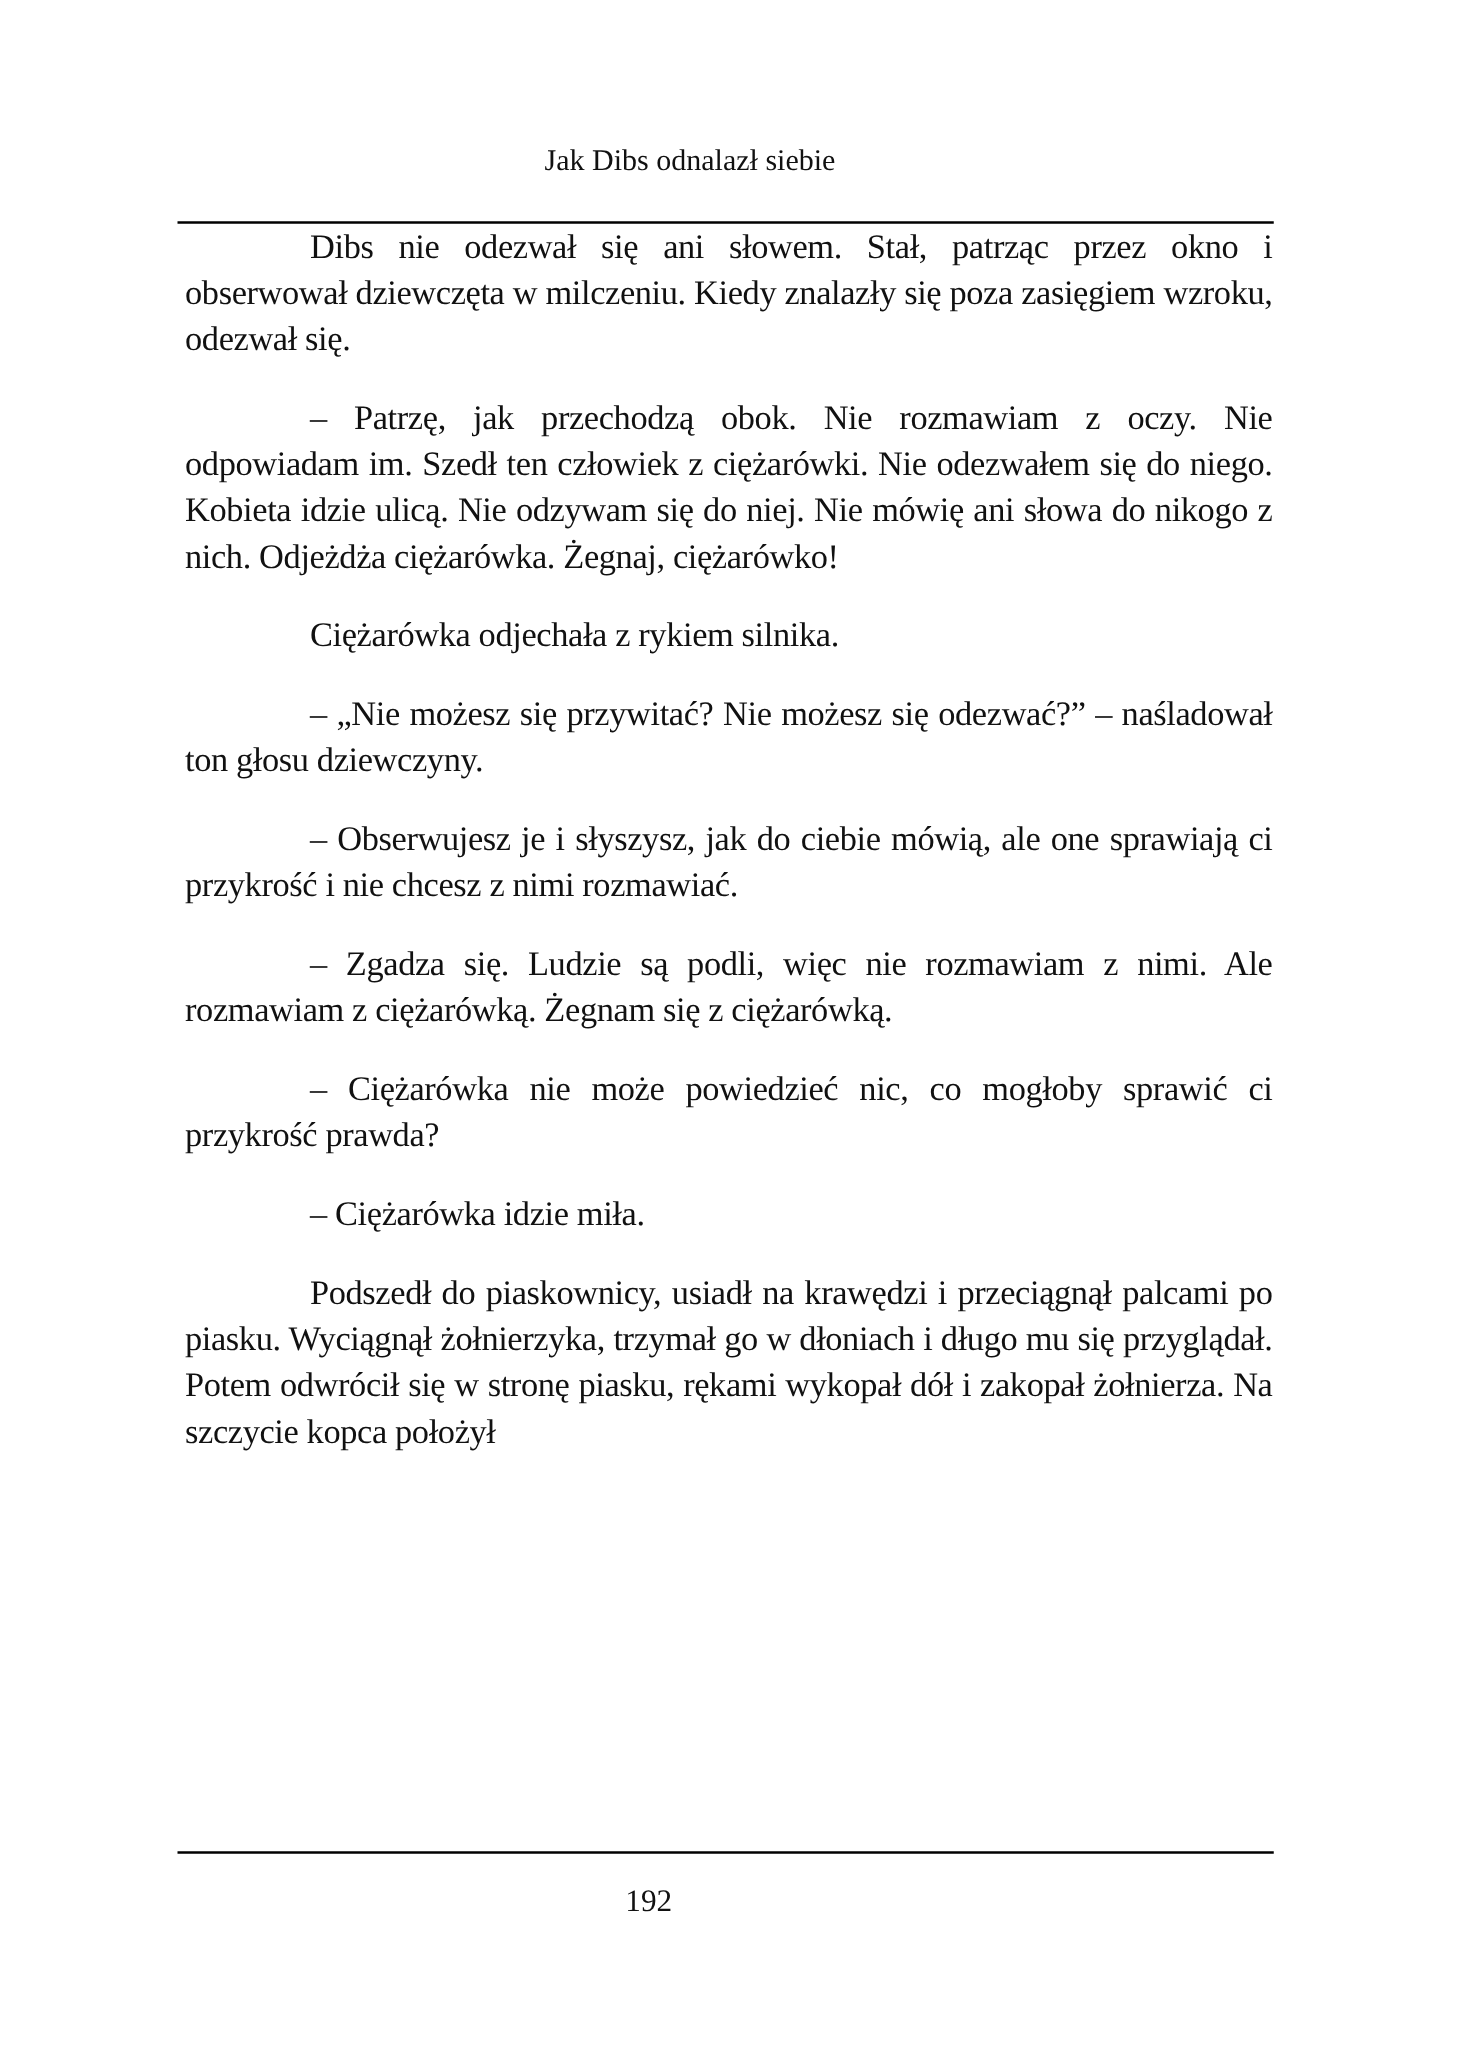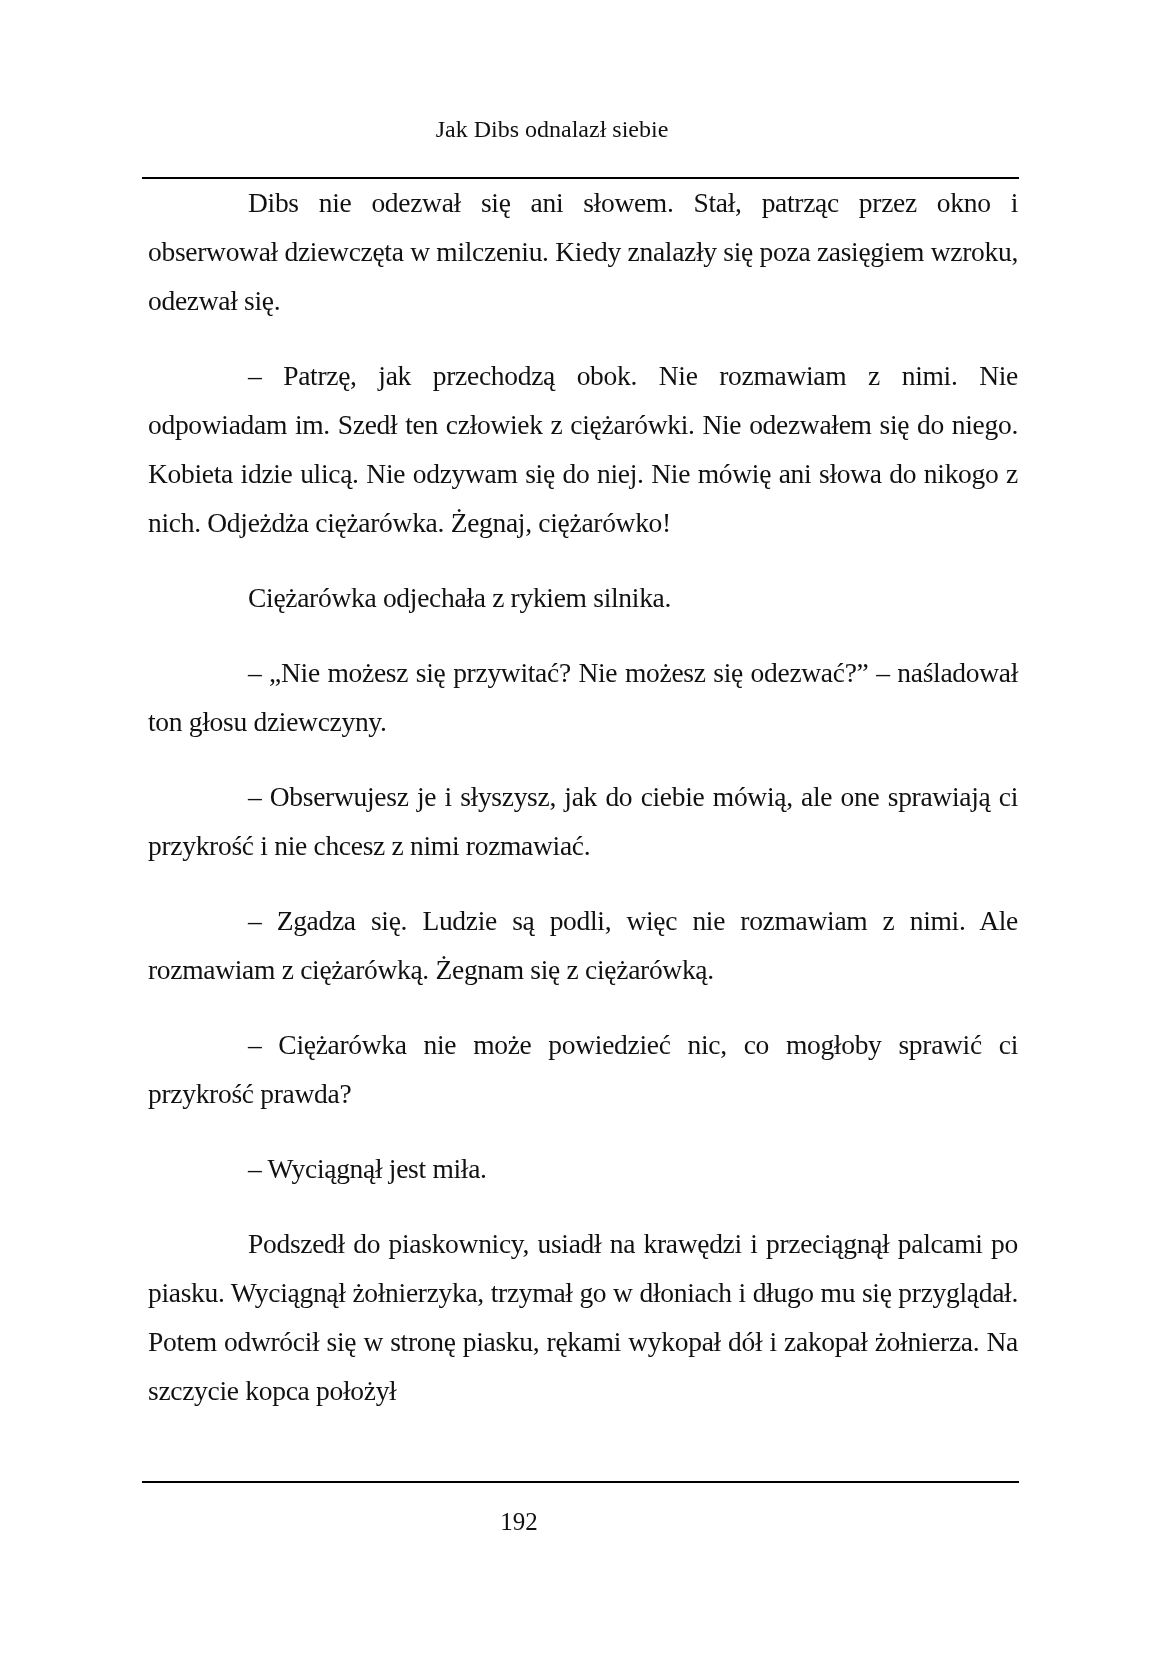--- a/index.html
+++ b/index.html
@@ -32,21 +32,21 @@
       background: #000000;
     }
     .rule-top { top: 177px; }
     .rule-bottom { top: 1481px; }
     .text-block {
       position: absolute;
       left: 148px;
       width: 870px;
       top: 178px;
       font-size: 27.5px;
-      line-height: 49px;
+      line-height: 37px;
       text-align: justify;
       letter-spacing: -0.3px;
     }
     .text-block p {
       margin: 0 0 26px 0;
       text-indent: 100px;
     }
     .page-number {
       position: absolute;
       left: 0;
@@ -57,24 +57,24 @@
     }
   </style>
 </head>
 <body>
 
 <div class="running-header">Jak Dibs odnalazł siebie</div>
 <div class="rule rule-top"></div>
 
 <div class="text-block">
   <p>Dibs nie odezwał się ani słowem. Stał, patrząc przez okno i obserwował dziewczęta w milczeniu. Kiedy znalazły się poza zasięgiem wzroku, odezwał się.</p>
-  <p>–  Patrzę, jak przechodzą obok. Nie rozmawiam z nimi. Nie odpowiadam im. Szedł ten człowiek z ciężarówki. Nie odezwałem się do niego. Kobieta idzie ulicą. Nie odzywam się do niej. Nie mówię ani słowa do nikogo z nich. Odjeżdża ciężarówka. Żegnaj, ciężarówko!</p>
+  <p>–  Patrzę, jak przechodzą obok. Nie rozmawiam z oczy. Nie odpowiadam im. Szedł ten człowiek z ciężarówki. Nie odezwałem się do niego. Kobieta idzie ulicą. Nie odzywam się do niej. Nie mówię ani słowa do nikogo z nich. Odjeżdża ciężarówka. Żegnaj, ciężarówko!</p>
   <p>Ciężarówka odjechała z rykiem silnika.</p>
   <p>– „Nie możesz się przywitać? Nie możesz się odezwać?” – naśladował ton głosu dziewczyny.</p>
   <p>– Obserwujesz je i słyszysz, jak do ciebie mówią, ale one sprawiają ci przykrość i nie chcesz z nimi rozmawiać.</p>
   <p>– Zgadza się. Ludzie są podli, więc nie rozmawiam z nimi. Ale rozmawiam z ciężarówką. Żegnam się z ciężarówką.</p>
   <p>– Ciężarówka nie może powiedzieć nic, co mogłoby sprawić ci przykrość prawda?</p>
-  <p>– Wyciągnął jest miła.</p>
+  <p>– Ciężarówka idzie miła.</p>
   <p>Podszedł do piaskownicy, usiadł na krawędzi i przeciągnął palcami po piasku. Wyciągnął żołnierzyka, trzymał go w dłoniach i długo mu się przyglądał. Potem odwrócił się w stronę piasku, rękami wykopał dół i zakopał żołnierza. Na szczycie kopca położył</p>
 </div>
 
 <div class="rule rule-bottom"></div>
 <div class="page-number">192</div>
 
 </body></html>

